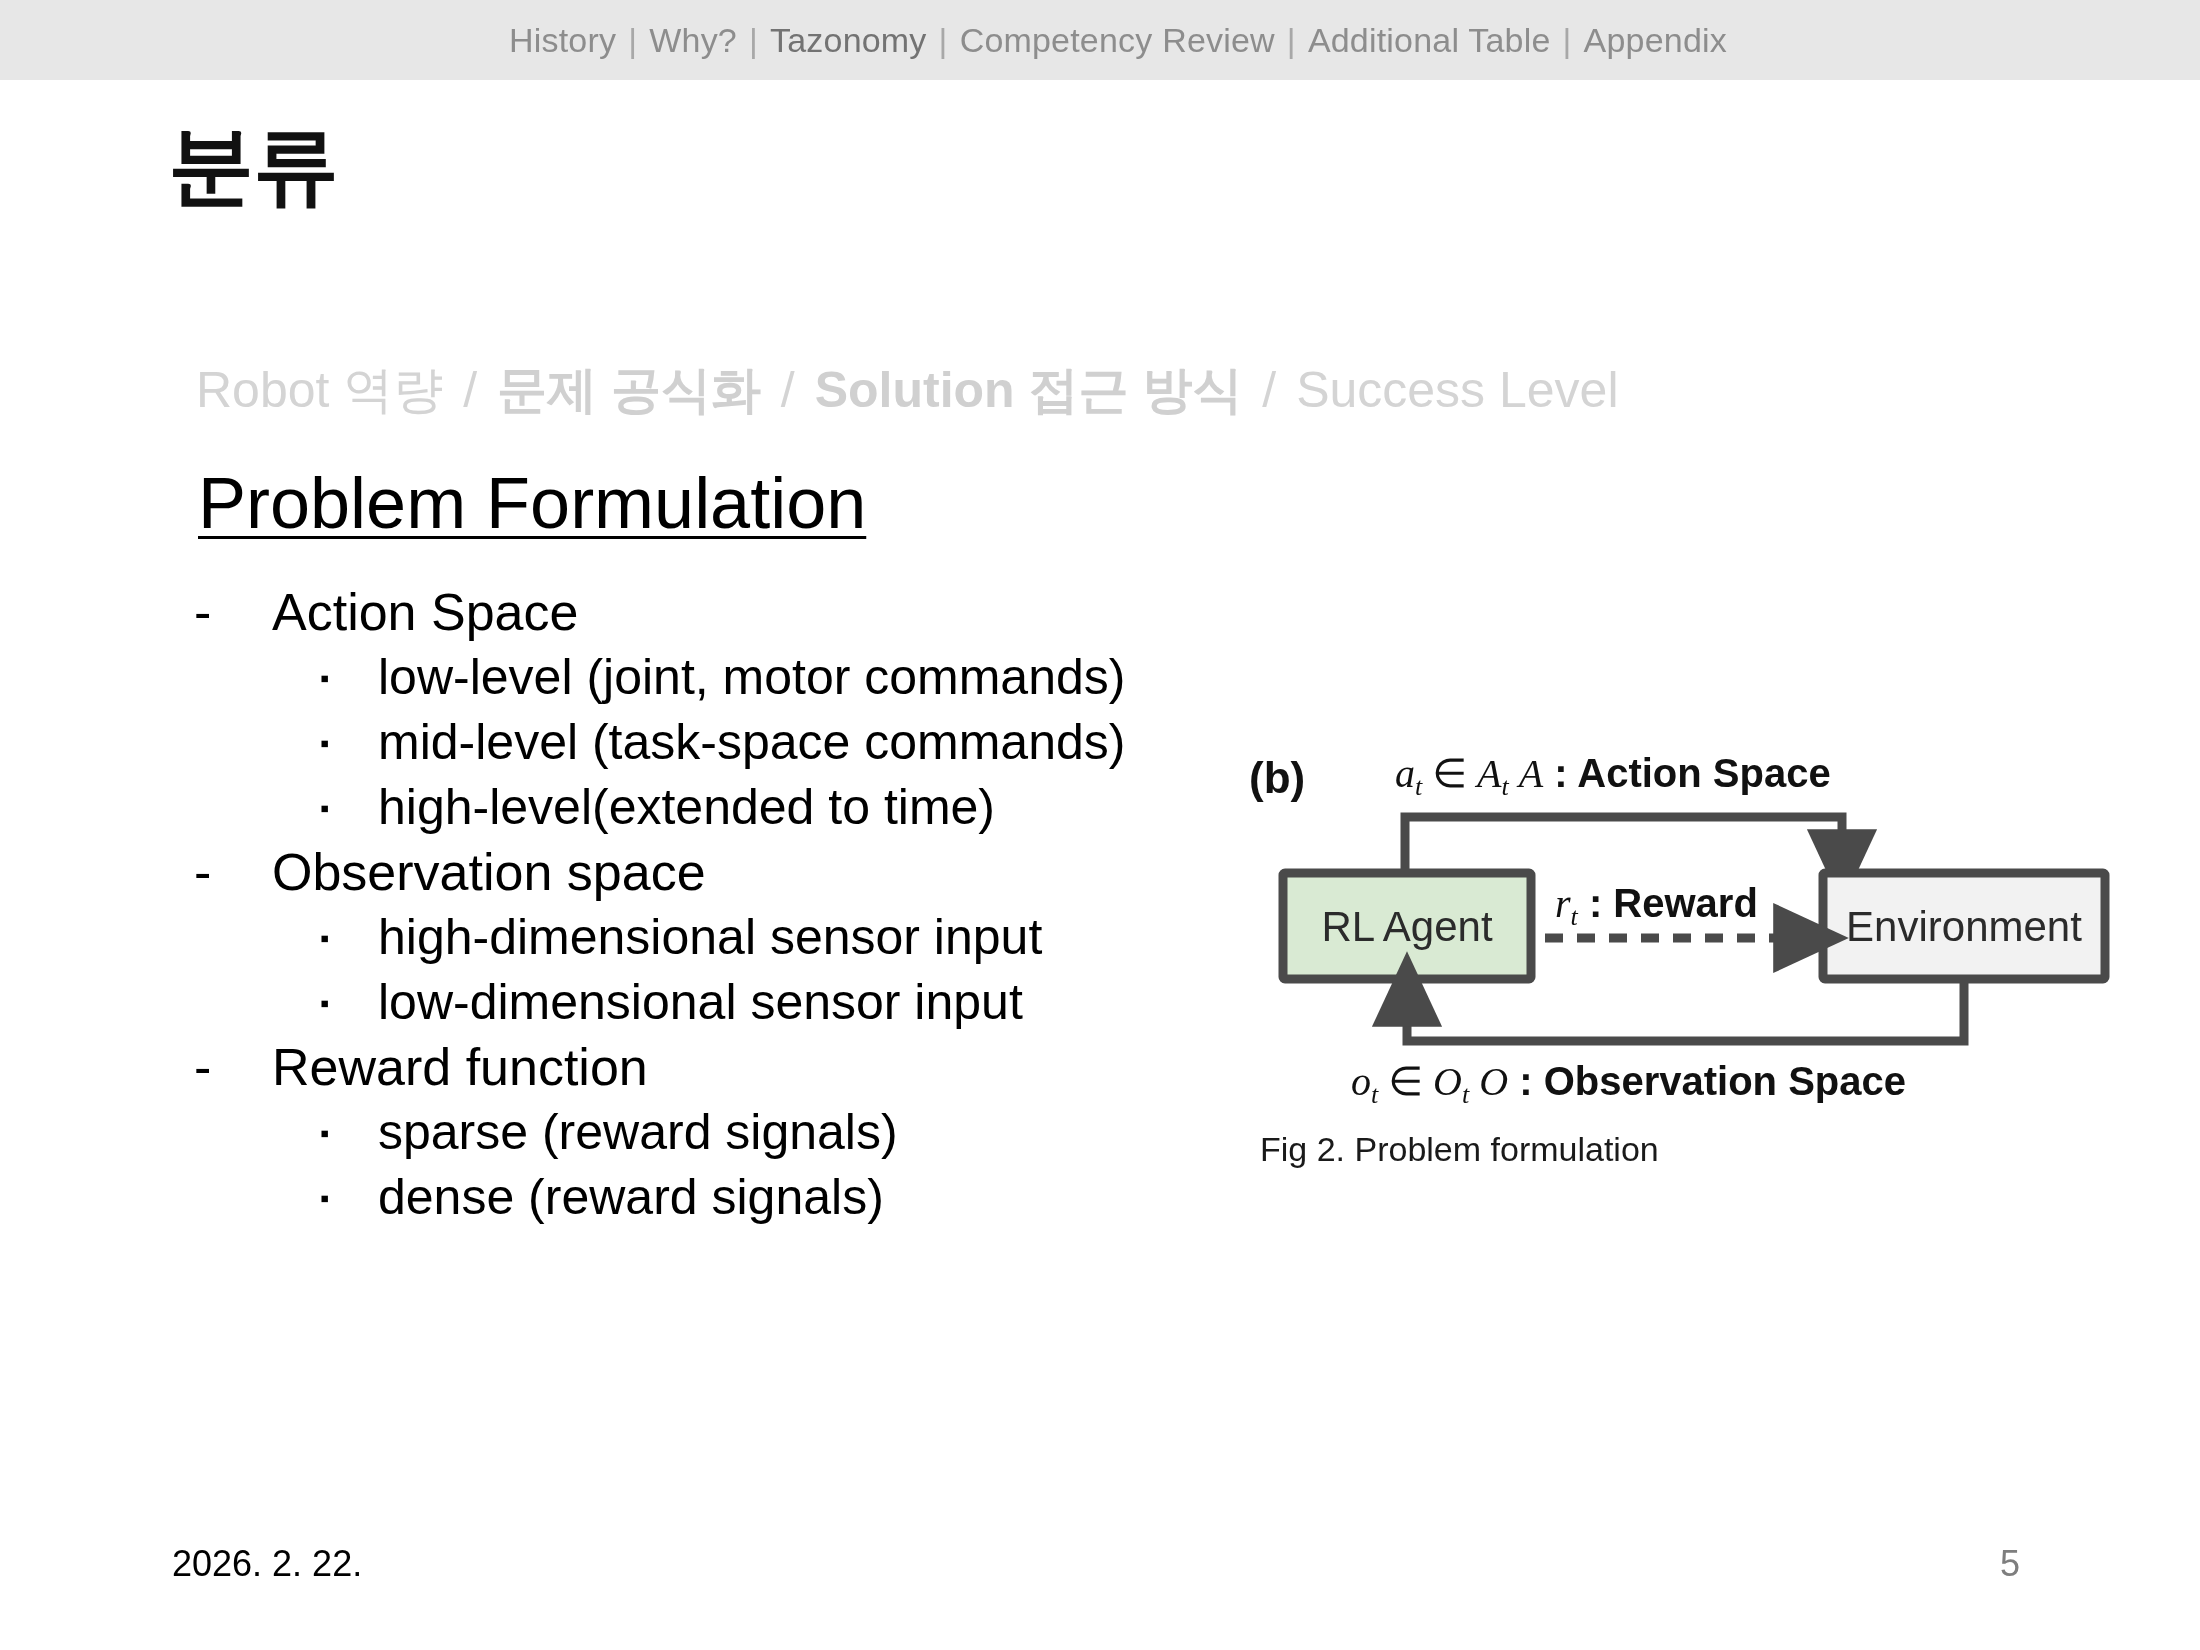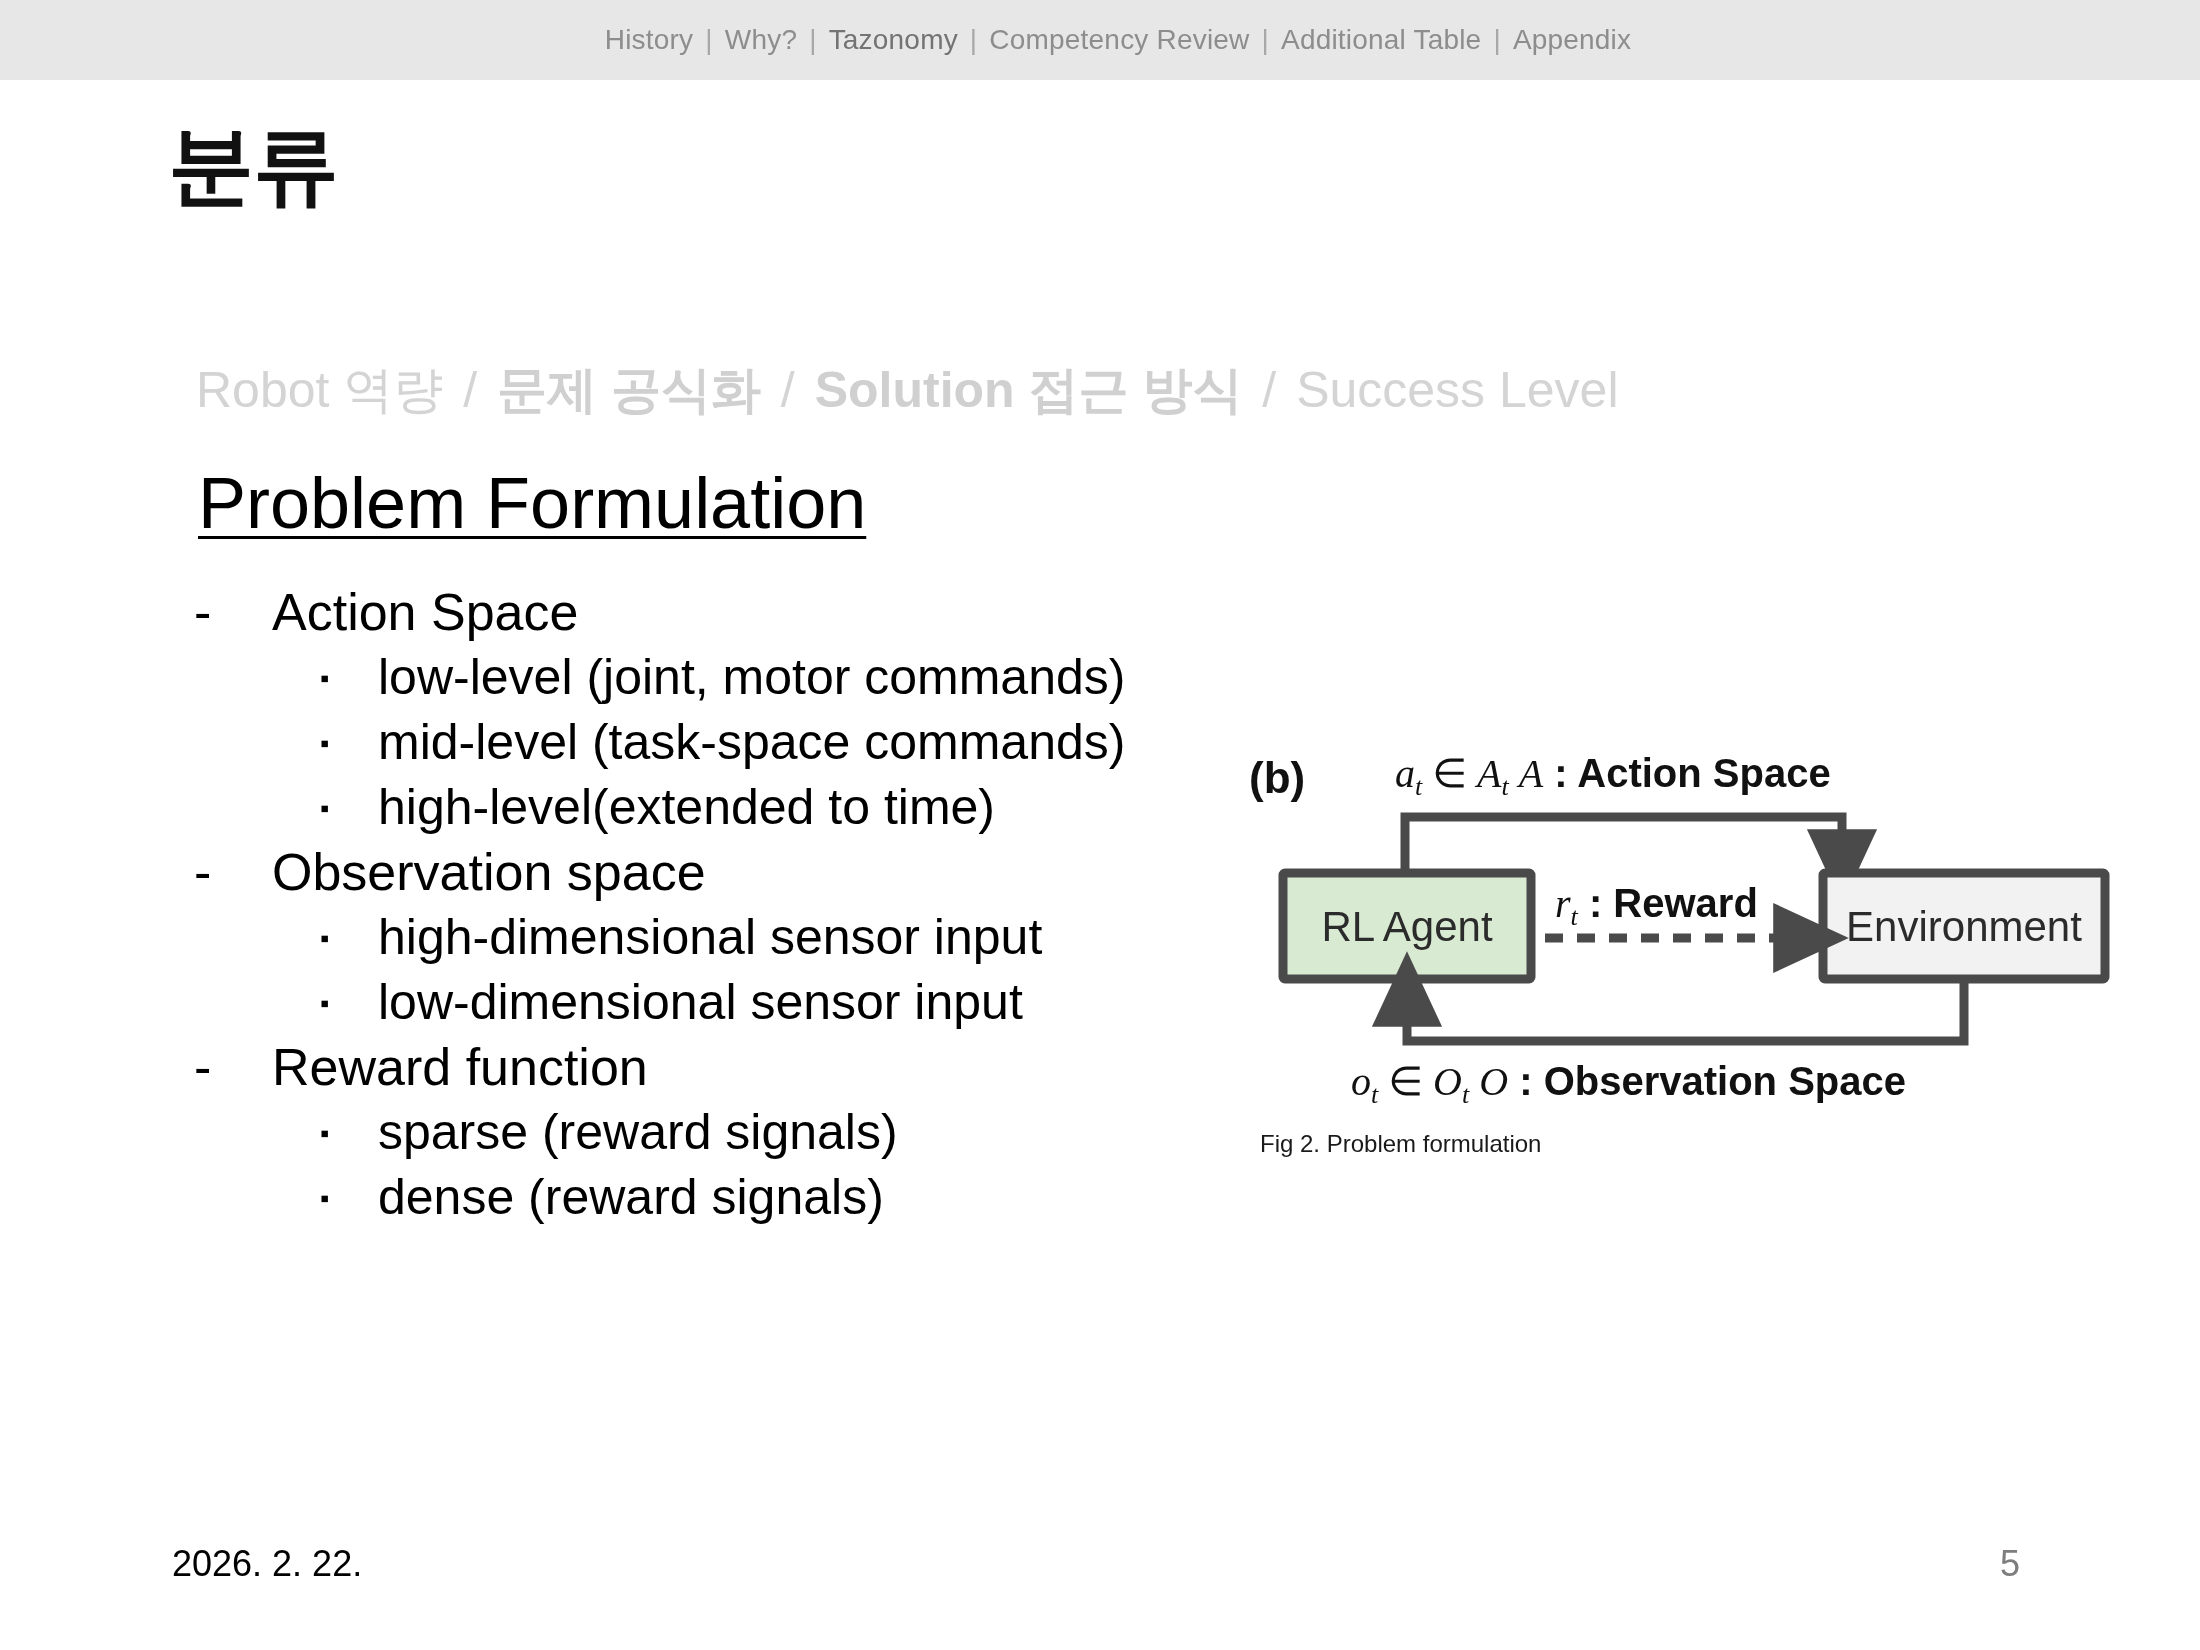--- a/index.html
+++ b/index.html
@@ -27,21 +27,21 @@
     height: 80px;
     background: #e7e7e7;
     display: flex;
     align-items: center;
     justify-content: center;
   }
   .nav-inner {
     display: flex;
     align-items: flex-start;
     white-space: nowrap;
-    font-size: 28px;
+    font-size: 34px;
     color: #8d8d8d;
     letter-spacing: 0.2px;
     margin-left: 36px;
   }
   .nav-item {
     color: #8d8d8d;
     font-weight: normal;
   }
   .nav-item.active {
     color: #737373;
@@ -140,21 +140,21 @@
     left: 1245px;
     top: 745px;
     width: 900px;
     height: 420px;
   }
   .fig-svg { display: block; }
   .fig-caption {
     position: absolute;
     left: 15px;
     top: 385px;
-    font-size: 24px;
+    font-size: 34px;
     color: #1a1a1a;
     white-space: nowrap;
   }
 
   
   .footer-date {
     position: absolute;
     left: 172px;
     top: 1543px;
     font-size: 36px;

